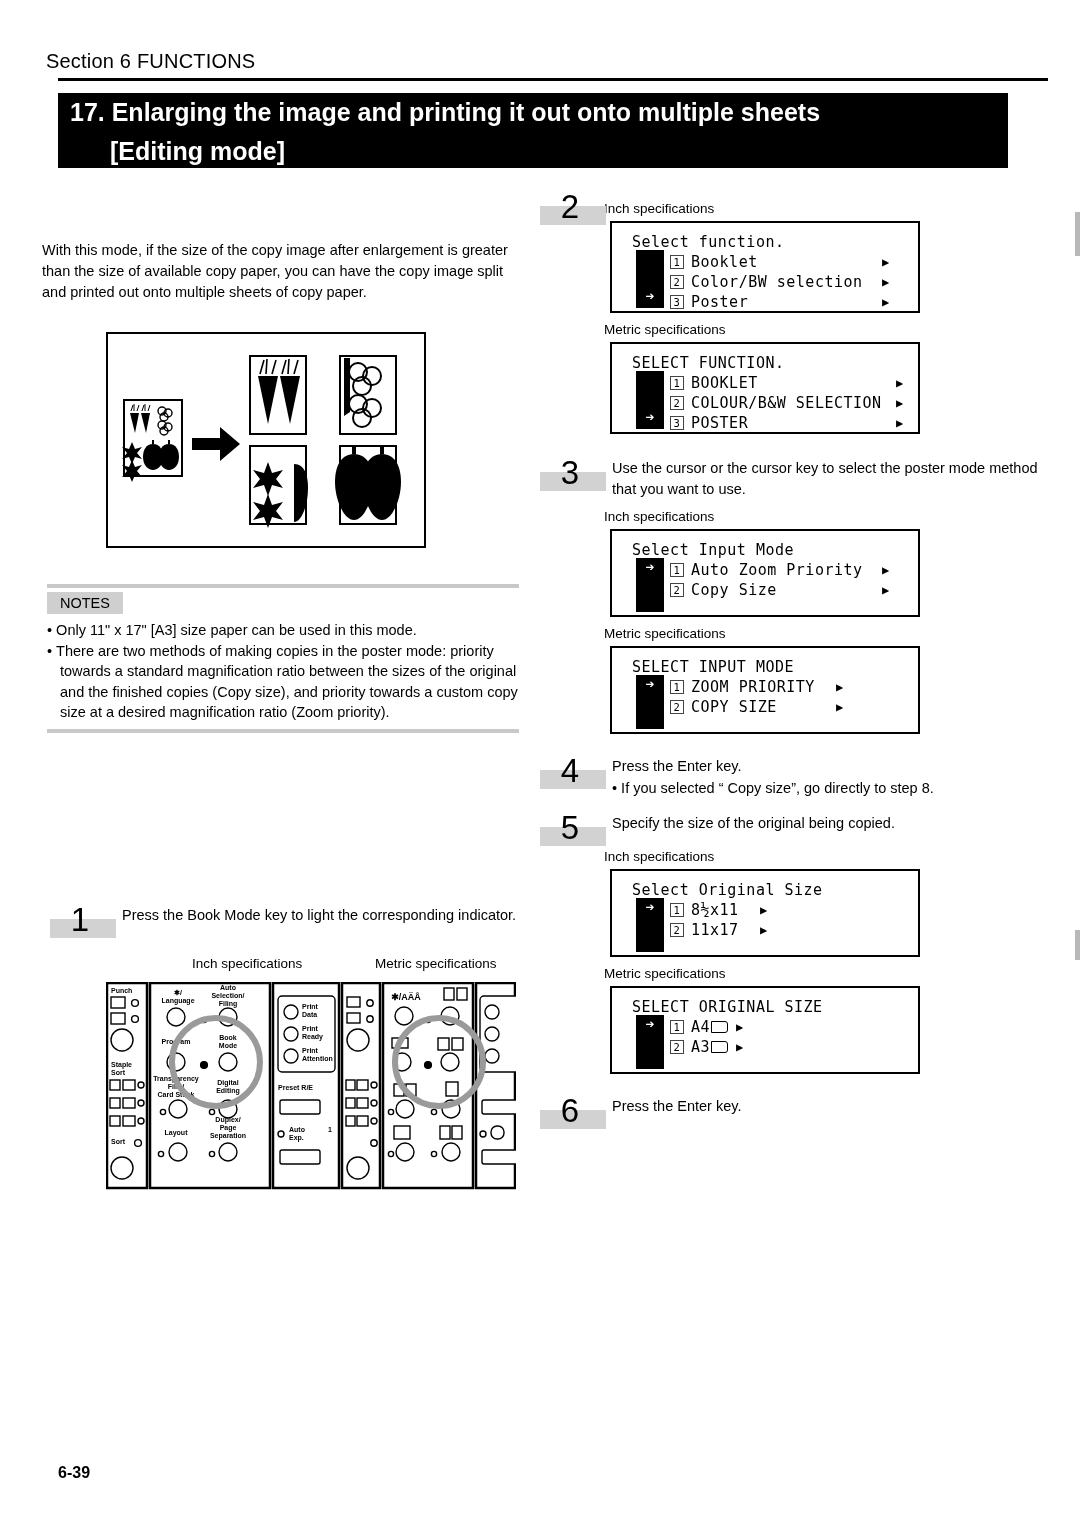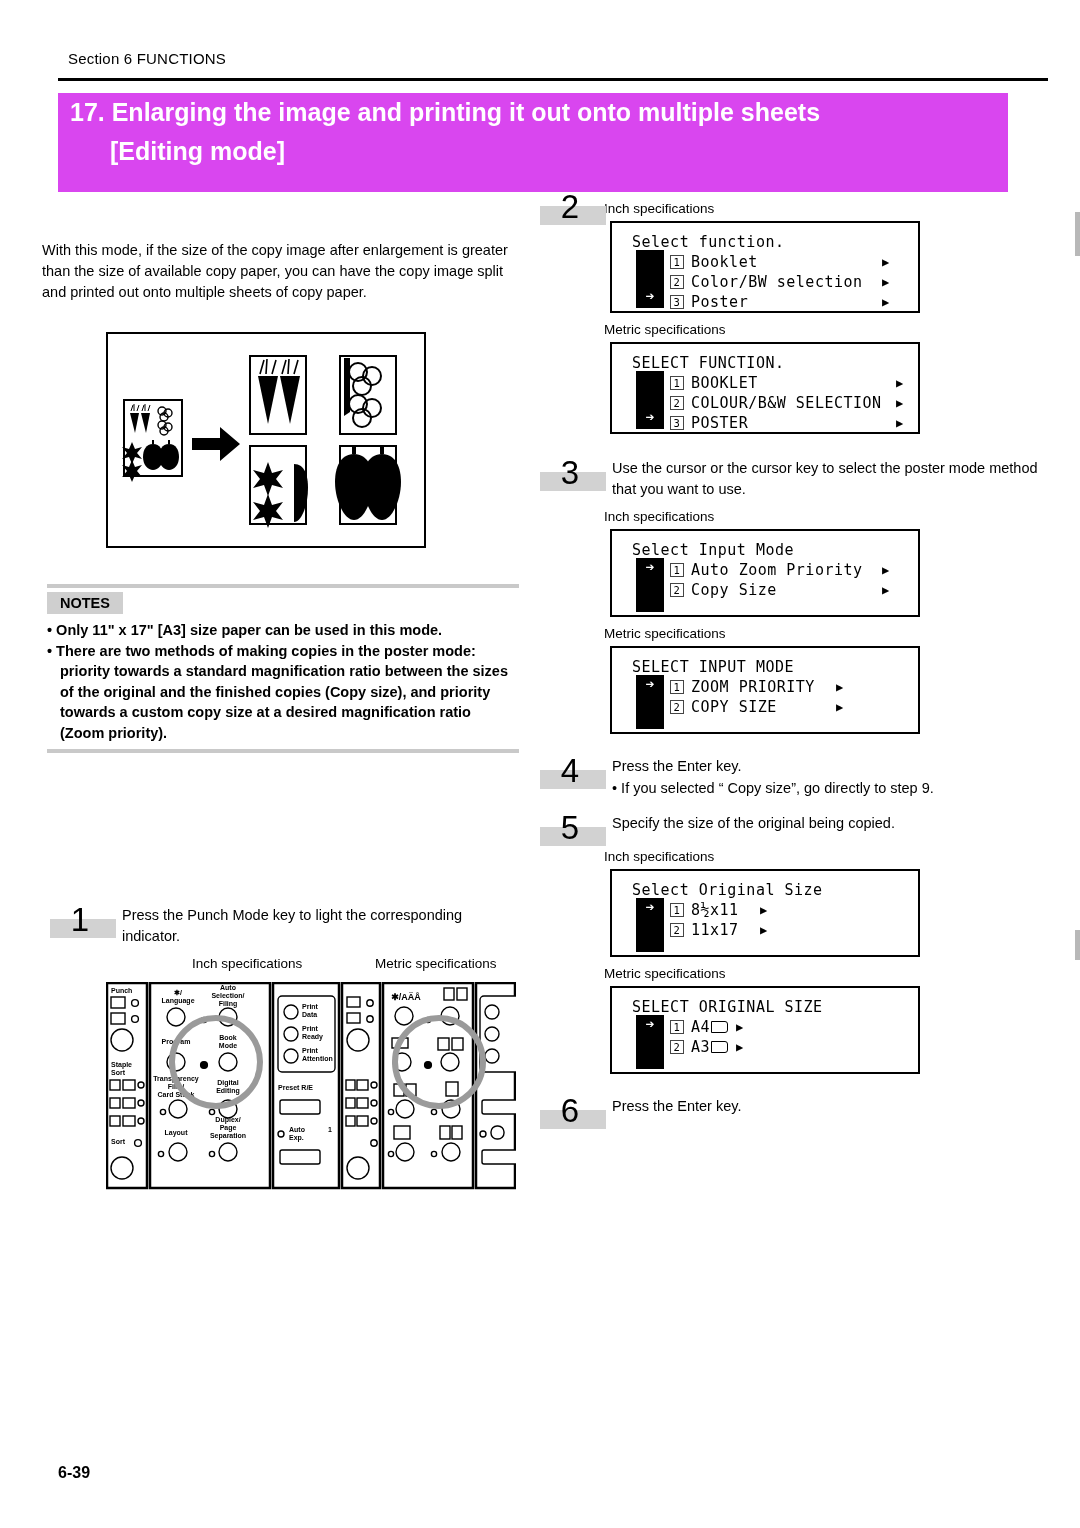--- a/index.html
+++ b/index.html
@@ -12,41 +12,41 @@
     height: 1528px;
     position: relative;
     font-family: "Liberation Sans", sans-serif;
     color: #000;
     overflow: hidden;
   }
 
   
   .section-head {
     position: absolute;
-    left: 68px;
+    left: 46px;
     top: 50px;
     width: 990px;
-    font-size: 15px;
+    font-size: 20px;
     letter-spacing: .2px;
   }
   .section-rule {
     position: absolute;
     left: 58px;
     top: 78px;
     width: 990px;
     height: 3px;
     background: #000;
   }
   .title-bar {
     position: absolute;
     left: 58px;
     top: 93px;
     width: 950px;
-    height: 99px;
-    background: #d946ef;
+    height: 75px;
+    background: #000000;
     color: #fff;
   }
   .title-line1 {
     position: absolute;
     left: 12px;
     top: 5px;
     font-size: 25px;
     font-weight: bold;
     white-space: nowrap;
   }
@@ -89,21 +89,20 @@
     border: 2px solid #000;
     background: #fff;
   }
 
   
   .notes-wrap {
     position: absolute;
     left: 5px;
     top: 344px;
     width: 472px;
-    font-weight: bold;
   }
   .notes-rule-top, .notes-rule-bot {
     height: 4px;
     background: #c9c9c9;
     width: 100%;
   }
   .notes-tag {
     display: inline-block;
     background: #cfcfcf;
     font-size: 14.5px;
@@ -376,21 +375,21 @@
       <li>There are two methods of making copies in the poster mode: priority towards a standard magnification ratio between the sizes of the original and the finished copies (Copy size), and priority towards a custom copy size at a desired magnification ratio (Zoom priority).</li>
     </ul>
     <div class="notes-rule-bot"></div>
   </div>
 
   <div class="step" style="position:absolute; left:8px; top:665px; width:470px;">
     <div class="step-badge">
       <div class="chip"></div>
       <div class="num">1</div>
     </div>
-    <div class="step-body">Press the Punch Mode key to light the corresponding indicator.</div>
+    <div class="step-body">Press the Book Mode key to light the corresponding indicator.</div>
   </div>
 
   <div class="cp-caption" style="left:150px;">Inch specifications</div>
   <div class="cp-caption" style="left:333px;">Metric specifications</div>
 
   <div class="cp-wrap">
     <svg width="410" height="212" viewBox="0 0 410 212">
       <g stroke="#000" fill="#fff">
 
         <rect x="1" y="1" width="40" height="205" stroke-width="2.5"></rect>
@@ -649,21 +648,21 @@
   </div>
 
   <div class="step" style="margin-top:22px;">
     <div class="step-badge">
       <div class="chip"></div>
       <div class="num">4</div>
     </div>
     <div class="step-body">
       <div>Press the Enter key.</div>
       <ul class="step-sub">
-        <li>If you selected “    Copy size”, go directly to step 9.</li>
+        <li>If you selected “    Copy size”, go directly to step 8.</li>
       </ul>
     </div>
   </div>
 
   <div class="step" style="margin-top:14px;">
     <div class="step-badge">
       <div class="chip"></div>
       <div class="num">5</div>
     </div>
     <div class="step-body">Specify the size of the original being copied.</div>

